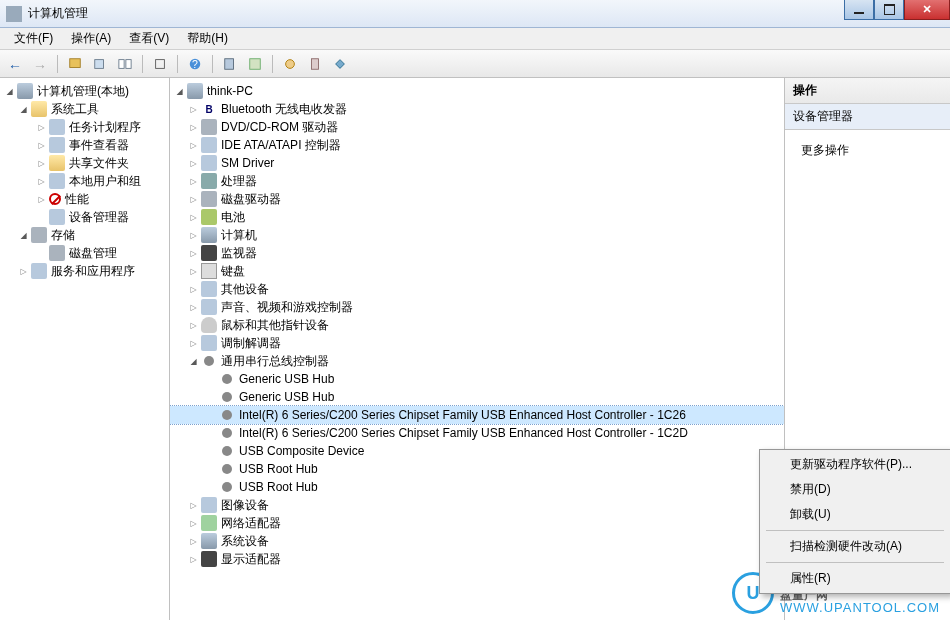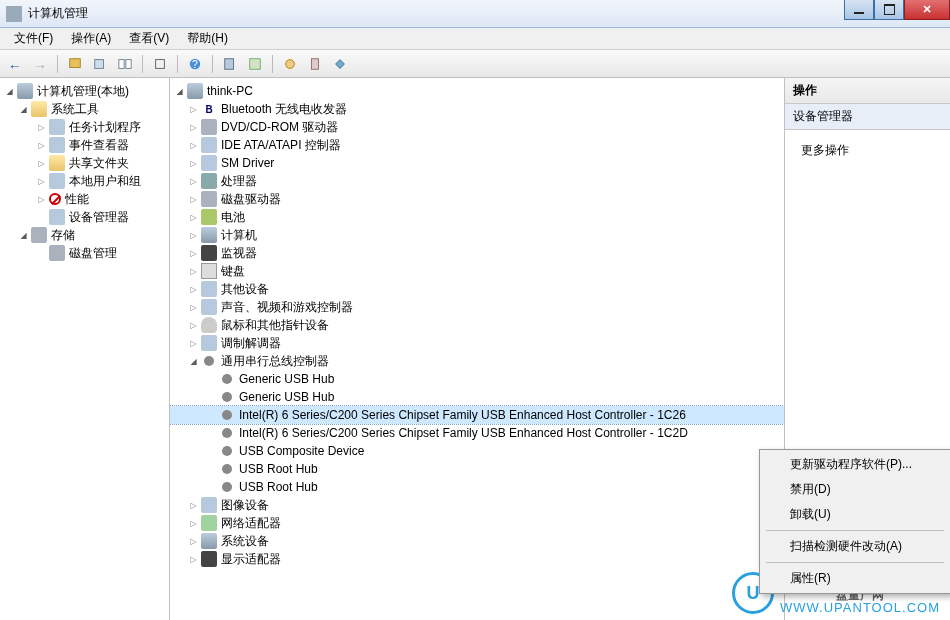--- a/index.html
+++ b/index.html
@@ -195,20 +195,25 @@
     <div class="tree-item pad1">
         <span class="exp open"></span>
         <span class="ticon ic-disk"></span>
         <span>存储</span>
       </div>
     <div class="tree-item pad2">
         <span class="exp none"></span>
         <span class="ticon ic-disk"></span>
         <span>磁盘管理</span>
       </div>
+    <div class="tree-item pad1">
+        <span class="exp closed"></span>
+        <span class="ticon ic-generic"></span>
+        <span>服务和应用程序</span>
+      </div>
   </div>
 
   <div class="center-tree">
     <div class="tree-item">
         <span class="exp open"></span>
         <span class="ticon ic-computer"></span>
         <span>think-PC</span>
       </div>
     <div class="tree-item pad1">
         <span class="exp closed"></span>
@@ -357,16 +362,16 @@
   <div class="cm-item">卸载(U)</div>
   <div class="cm-sep"></div>
   <div class="cm-item">扫描检测硬件改动(A)</div>
   <div class="cm-sep"></div>
   <div class="cm-item">属性(R)</div>
 </div>
 
 <div class="watermark">
   <div class="logo">U</div>
   <div class="wmtxt">
-    <span style="font-weight:bold;text-align:center;">盘量产网</span>
+    <span style="font-weight:bold;">盘量产网</span>
     <span class="url">WWW.UPANTOOL.COM</span>
   </div>
 </div>
 
 </body></html>

